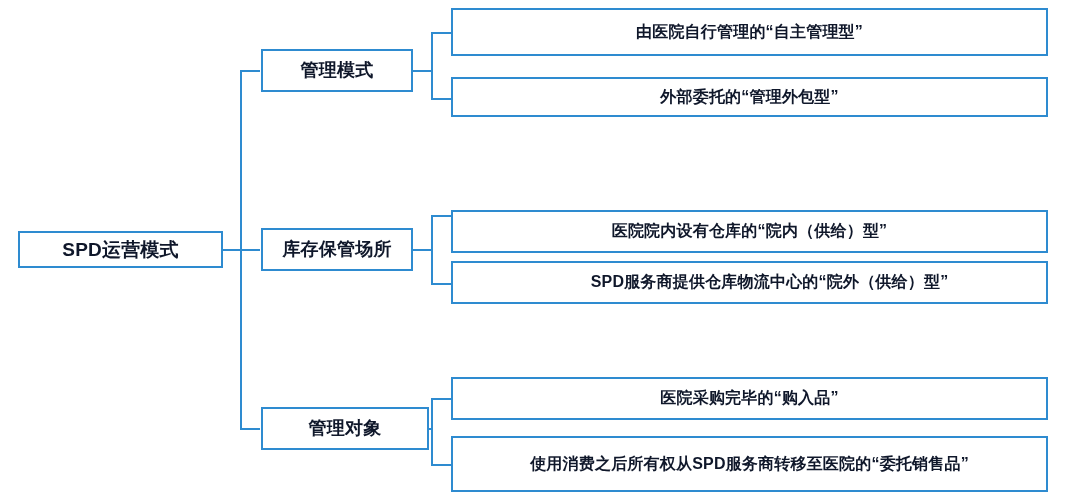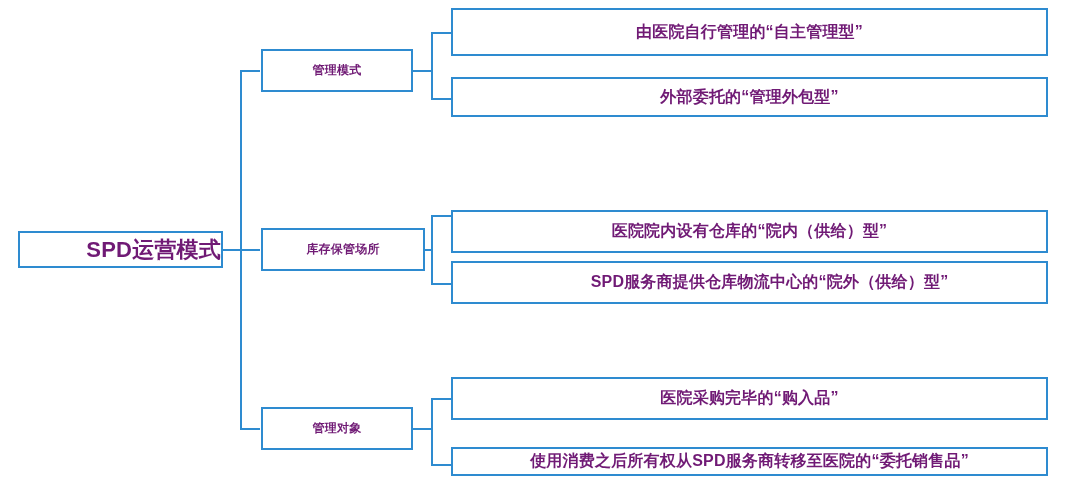--- a/index.html
+++ b/index.html
@@ -16,29 +16,29 @@
     font-family: "Liberation Sans", "DejaVu Sans", sans-serif;
   }
   .node {
     position: absolute;
     box-sizing: border-box;
     border: 2px solid #2E8BD0;
     background: #ffffff;
     display: flex;
     align-items: center;
     justify-content: center;
-    color: #701a75;
+    color: #0f172a;
     font-weight: bold;
     letter-spacing: 0.2px;
     line-height: 1.15;
     text-align: center;
     white-space: nowrap;
   }
-  .node.root   { font-size: 22px; justify-content: flex-end; }
-  .node.branch { font-size: 12px; }
+  .node.root   { font-size: 19px; }
+  .node.branch { font-size: 18px; }
   .node.leaf   { font-size: 16px; }
   .connector {
     position: absolute;
     background: #2E8BD0;
   }
   .connector.h { height: 2px; }
   .connector.v { width: 2px; }
 </style>
 </head>
 <body>
@@ -71,25 +71,25 @@
   <div class="connector h" style="left:431px; top:464px; width:22px;"></div>
 
   <div class="node root" style="left:18px; top:231px; width:205px; height:37px;">
     <span>SPD运营模式</span>
   </div>
 
   <div class="node branch" style="left:261px; top:49px; width:152px; height:43px;">
     <span>管理模式</span>
   </div>
 
-  <div class="node branch" style="left:261px; top:228px; width:164px; height:43px;">
+  <div class="node branch" style="left:261px; top:228px; width:152px; height:43px;">
     <span>库存保管场所</span>
   </div>
 
-  <div class="node branch" style="left:261px; top:407px; width:152px; height:43px;">
+  <div class="node branch" style="left:261px; top:407px; width:168px; height:43px;">
     <span>管理对象</span>
   </div>
 
   <div class="node leaf" style="left:451px; top:8px; width:597px; height:48px;">
     <span>由医院自行管理的“自主管理型”</span>
   </div>
 
   <div class="node leaf" style="left:451px; top:77px; width:597px; height:40px;">
     <span>外部委托的“管理外包型”</span>
   </div>
@@ -99,17 +99,17 @@
   </div>
 
   <div class="node leaf" style="left:451px; top:261px; width:597px; height:43px;padding-left:40px;">
     <span>SPD服务商提供仓库物流中心的“院外（供给）型”</span>
   </div>
 
   <div class="node leaf" style="left:451px; top:377px; width:597px; height:43px;align-items:center;">
     <span>医院采购完毕的“购入品”</span>
   </div>
 
-  <div class="node leaf" style="left:451px; top:447px; width:597px; height:29px;">
+  <div class="node leaf" style="left:451px; top:436px; width:597px; height:56px;">
     <span>使用消费之后所有权从SPD服务商转移至医院的“委托销售品”</span>
   </div>
 
 </div>
 
 </body></html>

